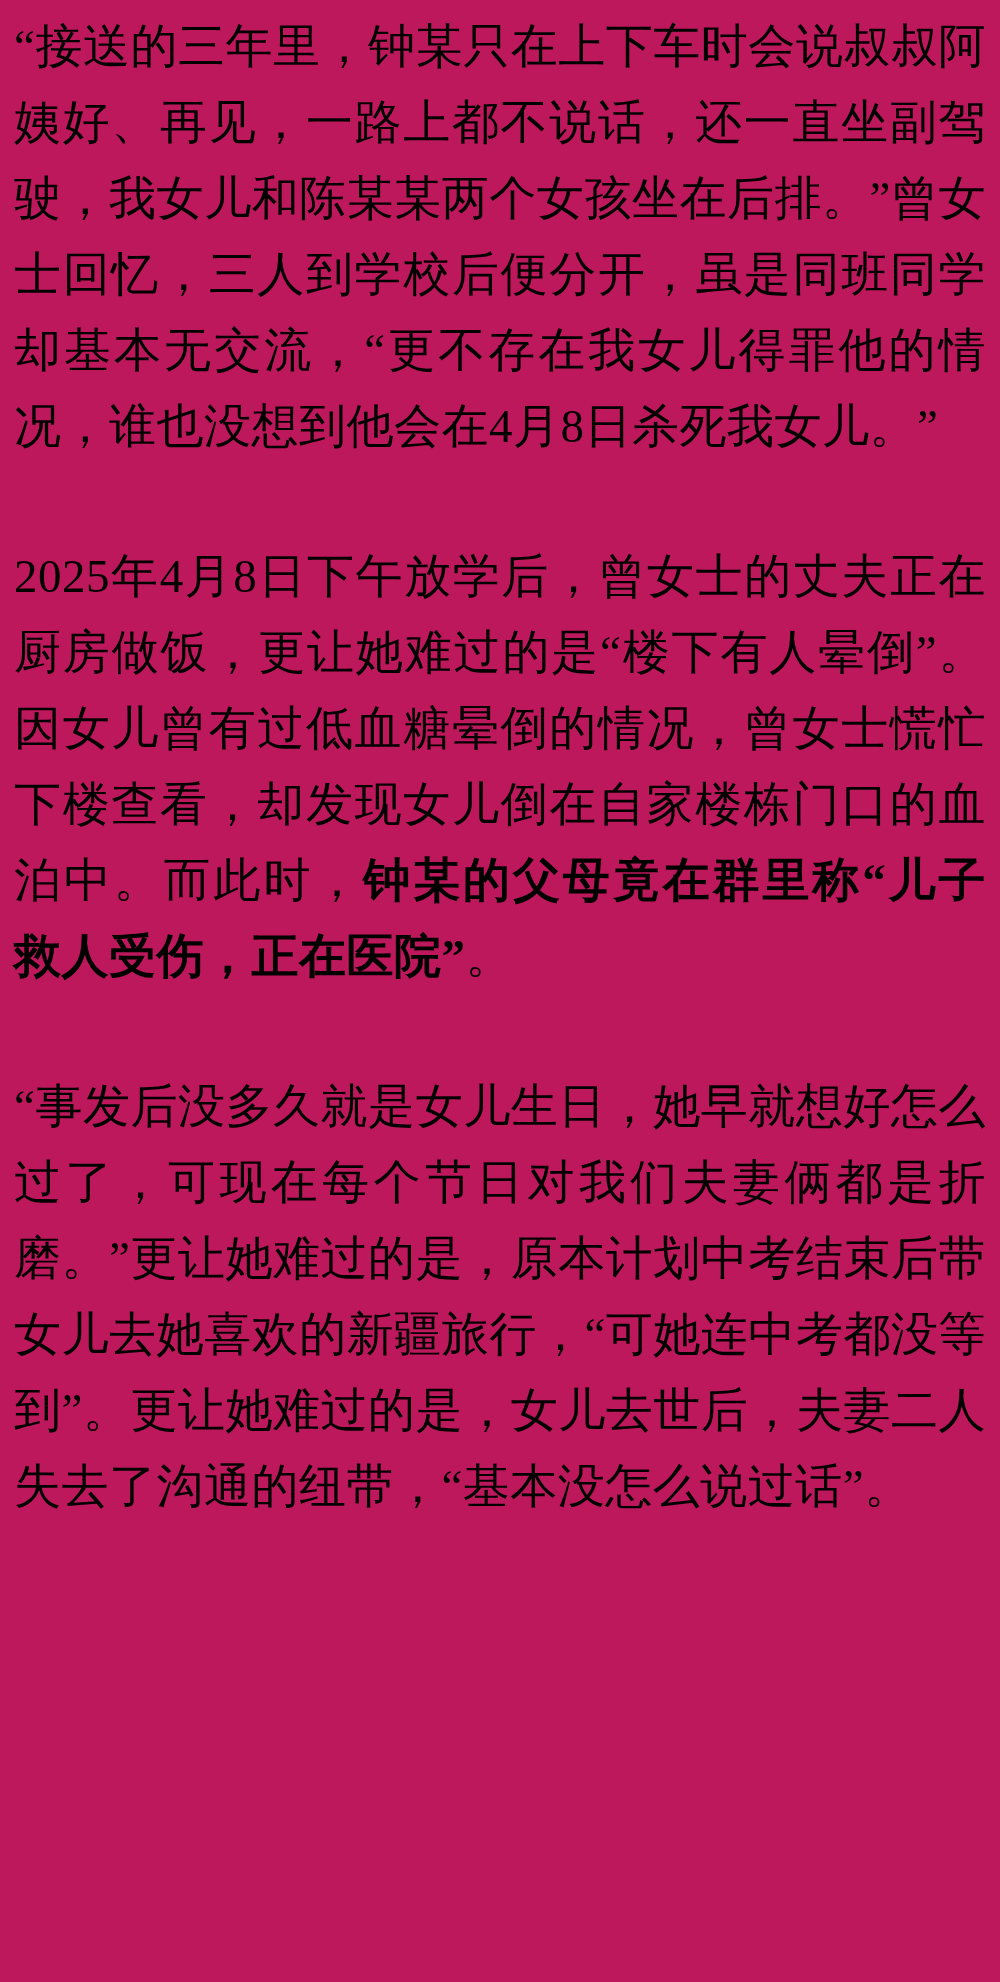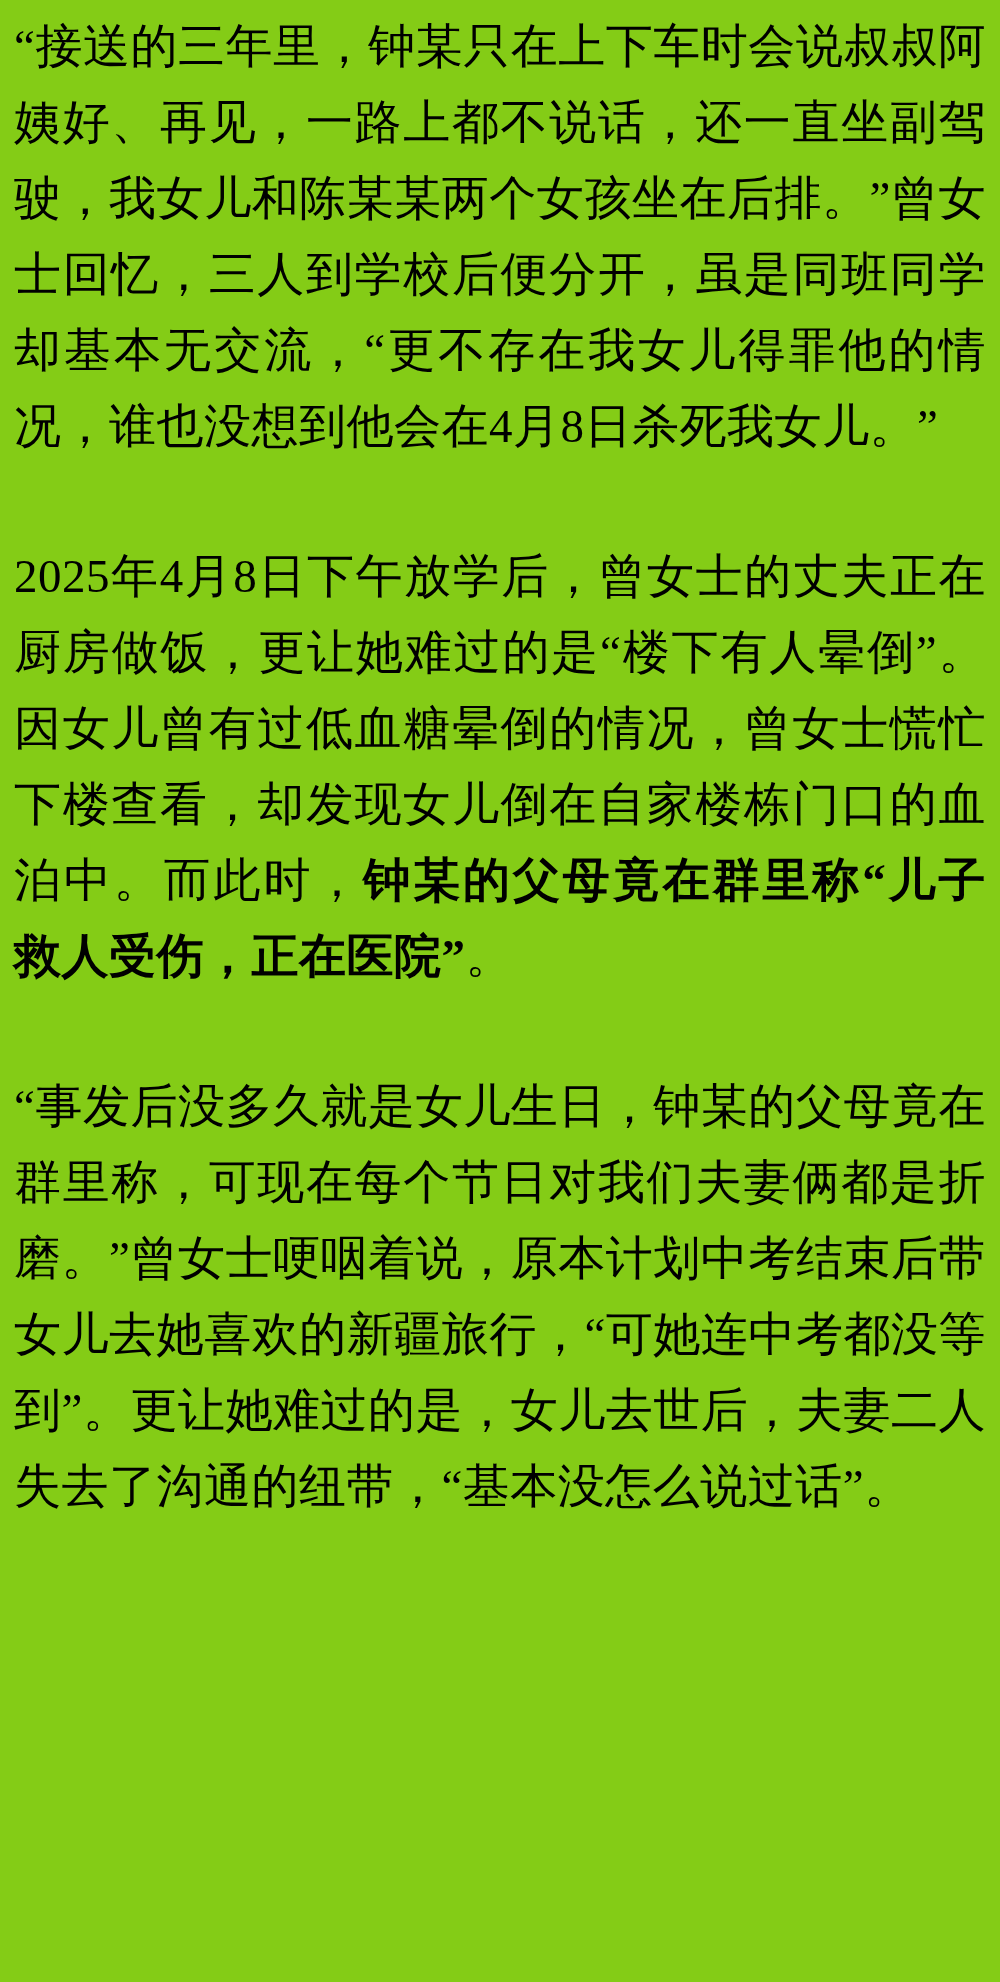--- a/index.html
+++ b/index.html
@@ -12,21 +12,21 @@
     height: 1982px;
     font-family: "Liberation Serif", "DejaVu Serif", serif;
     color: #000000;
     overflow: hidden;
   }
   .page {
     width: 1000px;
     height: 1982px;
     box-sizing: border-box;
     padding: 8px 14px 8px 14px;
-    background: #84cc16;
+    background: #be185d;
   }
   .para {
     font-size: 47px;
     line-height: 76px;
     letter-spacing: 0.5px;
     text-align: justify;
     text-justify: inter-ideograph;
     margin: 0;
     word-break: break-all;
   }
@@ -43,15 +43,15 @@
 <div class="page">
 
   <p class="para">“接送的三年里，钟某只在上下车时会说叔叔阿姨好、再见，一路上都不说话，还一直坐副驾驶，我女儿和陈某某两个女孩坐在后排。”曾女士回忆，三人到学校后便分开，虽是同班同学却基本无交流，“更不存在我女儿得罪他的情况，谁也没想到他会在4月8日杀死我女儿。”</p>
 
   <div class="gap-large"></div>
 
   <p class="para"><span>2025年4月8日下午放学后，曾女士的丈夫正在厨房做饭，更让她难过的是“楼下有人晕倒”。因女儿曾有过低血糖晕倒的情况，曾女士慌忙下楼查看，却发现女儿倒在自家楼栋门口的血泊中。而此时，</span><span class="bold">钟某的父母竟在群里称“儿子救人受伤，正在医院”</span><span>。</span></p>
 
   <div class="gap-large"></div>
 
-  <p class="para">“事发后没多久就是女儿生日，钟某的父母竟在群里称，可现在每个节日对我们夫妻俩都是折磨。”曾女士哽咽着说，原本计划中考结束后带女儿去她喜欢的新疆旅行，“可她连中考都没等到”。更让她难过的是，女儿去世后，夫妻二人失去了沟通的纽带，“基本没怎么说过话”。</p>
+  <p class="para">“事发后没多久就是女儿生日，她早就想好怎么过了，可现在每个节日对我们夫妻俩都是折磨。”更让她难过的是，原本计划中考结束后带女儿去她喜欢的新疆旅行，“可她连中考都没等到”。更让她难过的是，女儿去世后，夫妻二人失去了沟通的纽带，“基本没怎么说过话”。</p>
 
 </div>
 
 </body></html>

